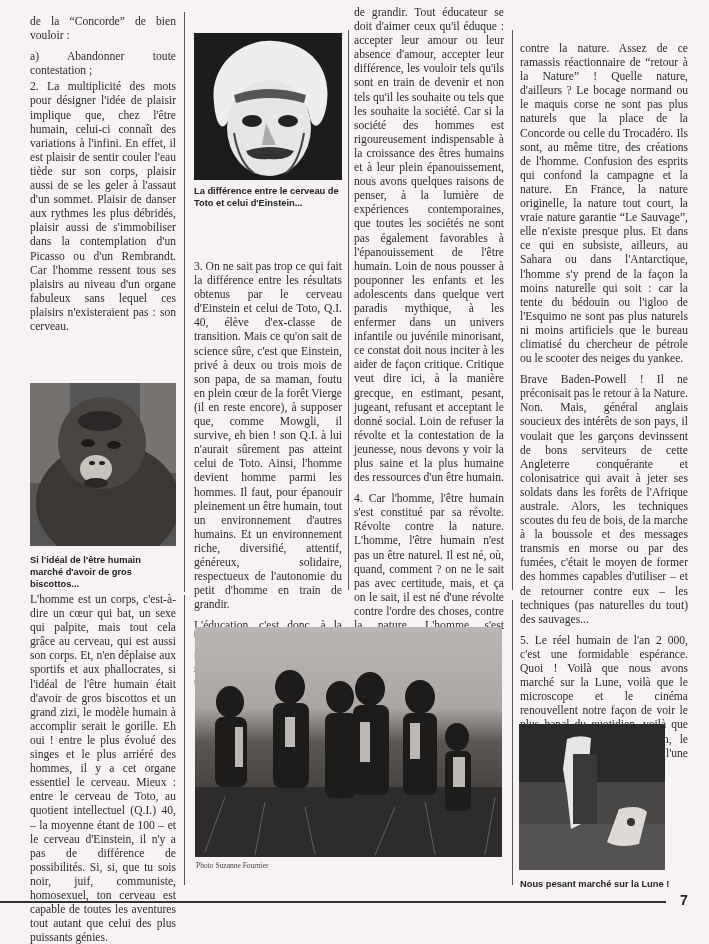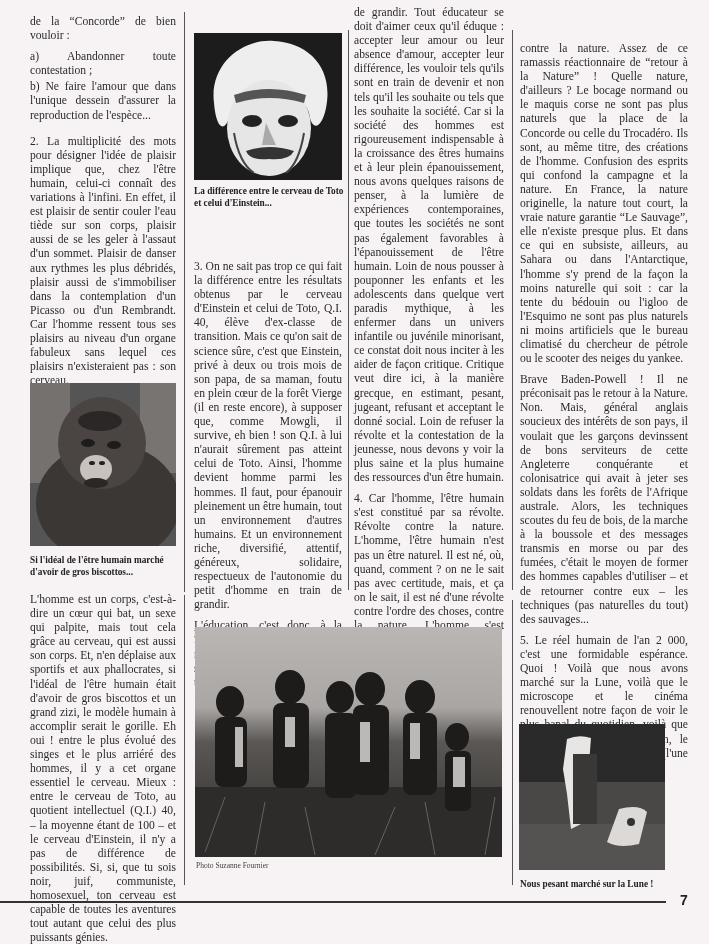--- a/index.html
+++ b/index.html
@@ -9,33 +9,32 @@
     font-family:"Liberation Serif", "DejaVu Serif", serif;
   }
   .col { position:absolute; font-size:11.6px; line-height:14.1px; text-align:justify; hyphens:manual; }
   .col p { margin:0 0 7px 0; }
   .col1 { left:30px; top:15px; width:146px; }
   .col1b { left:30px; top:593px; width:146px; }
   .col2 { left:194px; top:260px; width:148px; }
   .col3 { left:354px; top:6px; width:150px; }
   .col4 { left:520px; top:6px; width:168px;margin-top:36px; }
   .rule { position:absolute; width:1px; background:#555; }
-  .caption { position:absolute; font-family:Liberation Serif, serif; font-weight:bold; font-size:9.3px; line-height:12px; color:#222; }
+  .caption { position:absolute; font-family:Liberation Sans, sans-serif; font-weight:bold; font-size:9.3px; line-height:12px; color:#222; }
   .credit { position:absolute; font-family:Liberation Serif, serif; font-size:7.5px; color:#444; }
   .photo { position:absolute; overflow:hidden; }
   .pagenum { position:absolute; font-family:"Liberation Sans","DejaVu Sans",sans-serif; font-weight:bold; font-size:14px; color:#222; }
   .bottomrule { position:absolute; height:1.5px; background:#333; }
 </style>
 </head>
 <body>
 
 <div class="col col1">
   <p>de la “Concorde” de bien vouloir :</p>
   <p style="margin-bottom:2px">a) Abandonner toute contestation ;</p>
-  <p style="margin-bottom:12px">b) Ne faire l'amour que dans l'unique dessein d'assurer la reproduction de l'espèce...</p>
   <p>2. La multiplicité des mots pour désigner l'idée de plaisir implique que, chez l'être humain, celui-ci connaît des variations à l'infini. En effet, il est plaisir de sentir couler l'eau tiède sur son corps, plaisir aussi de se les geler à l'assaut d'un sommet. Plaisir de danser aux rythmes les plus débridés, plaisir aussi de s'immobiliser dans la contemplation d'un Picasso ou d'un Rembrandt. Car l'homme ressent tous ses plaisirs au niveau d'un organe fabuleux sans lequel ces plaisirs n'existeraient pas : son cerveau.</p>
 </div>
 
 <div class="photo" style="left:30px; top:383px; width:146px; height:163px; background:radial-gradient(ellipse at 55% 45%, #b8b2ad 0%, #7a7470 25%, #3e3a38 55%, #2a2828 100%);">
   <svg width="146" height="163" viewBox="0 0 146 163">
     <rect width="146" height="163" fill="#555"></rect>
     <rect x="0" y="0" width="40" height="100" fill="#8a8480" opacity="0.6"></rect>
     <rect x="110" y="0" width="36" height="90" fill="#9a948e" opacity="0.5"></rect>
     <ellipse cx="78" cy="120" rx="72" ry="60" fill="#3b3735"></ellipse>
     <ellipse cx="72" cy="60" rx="44" ry="46" fill="#4a4542"></ellipse>

